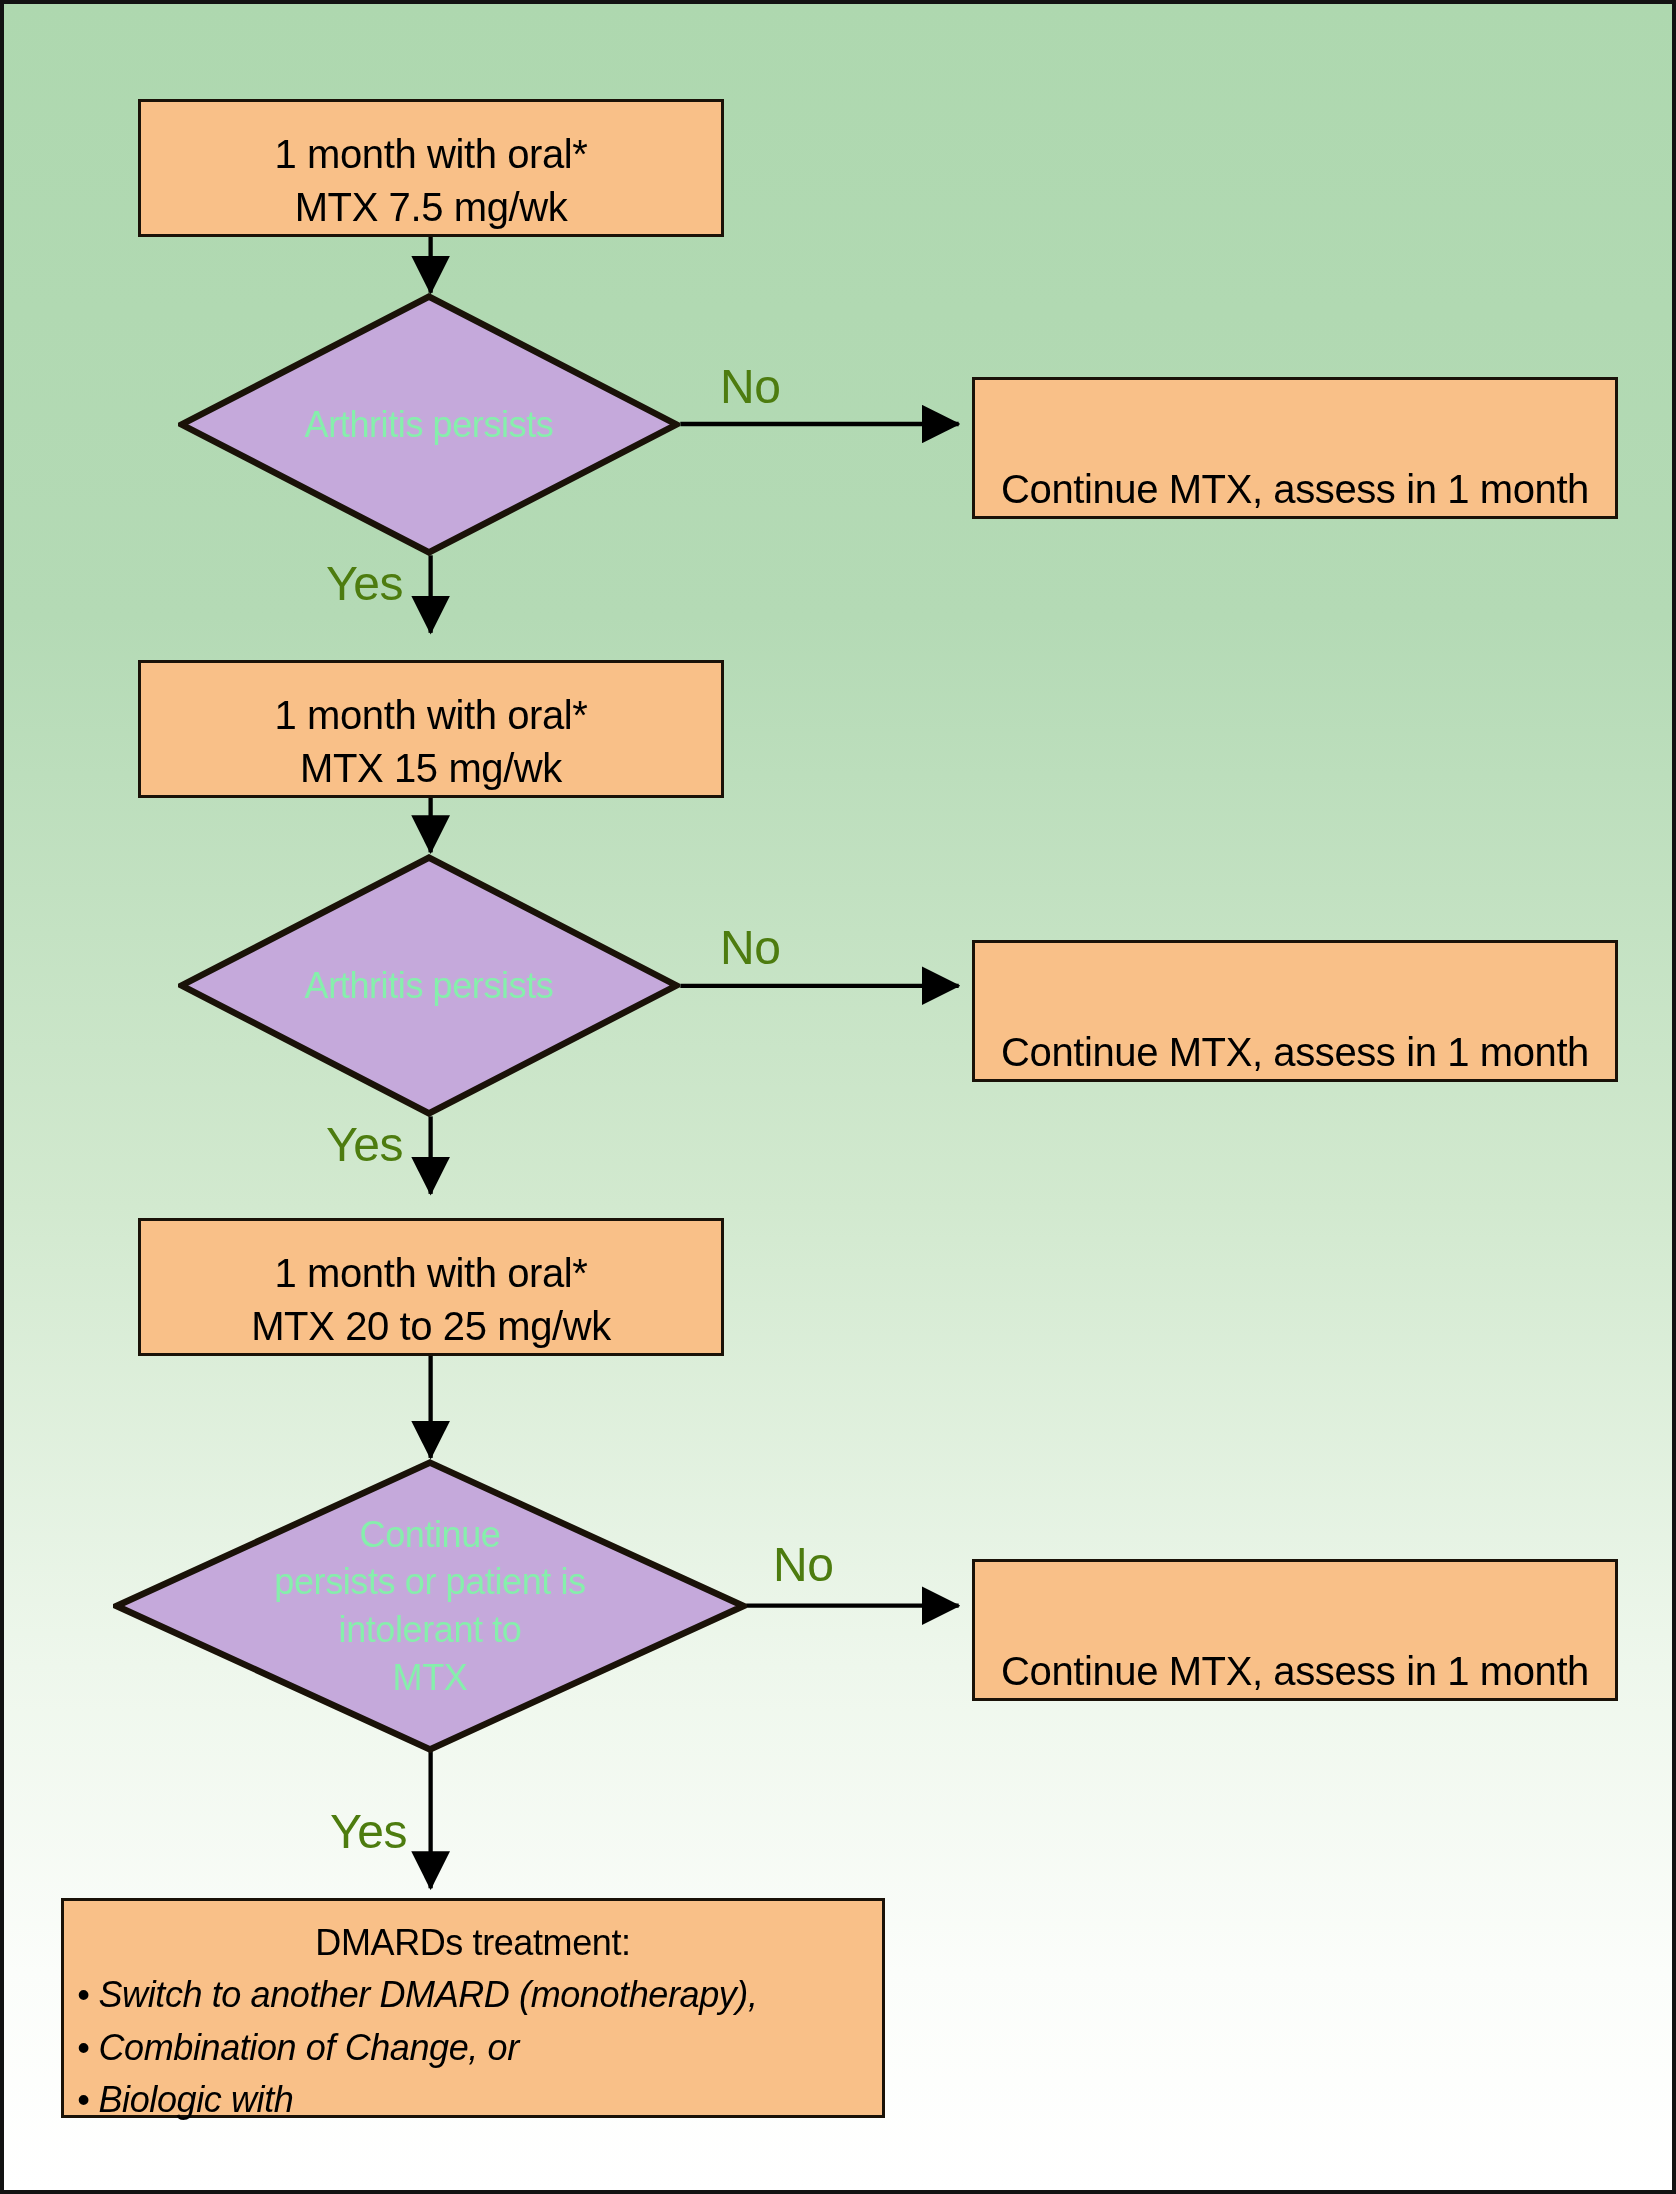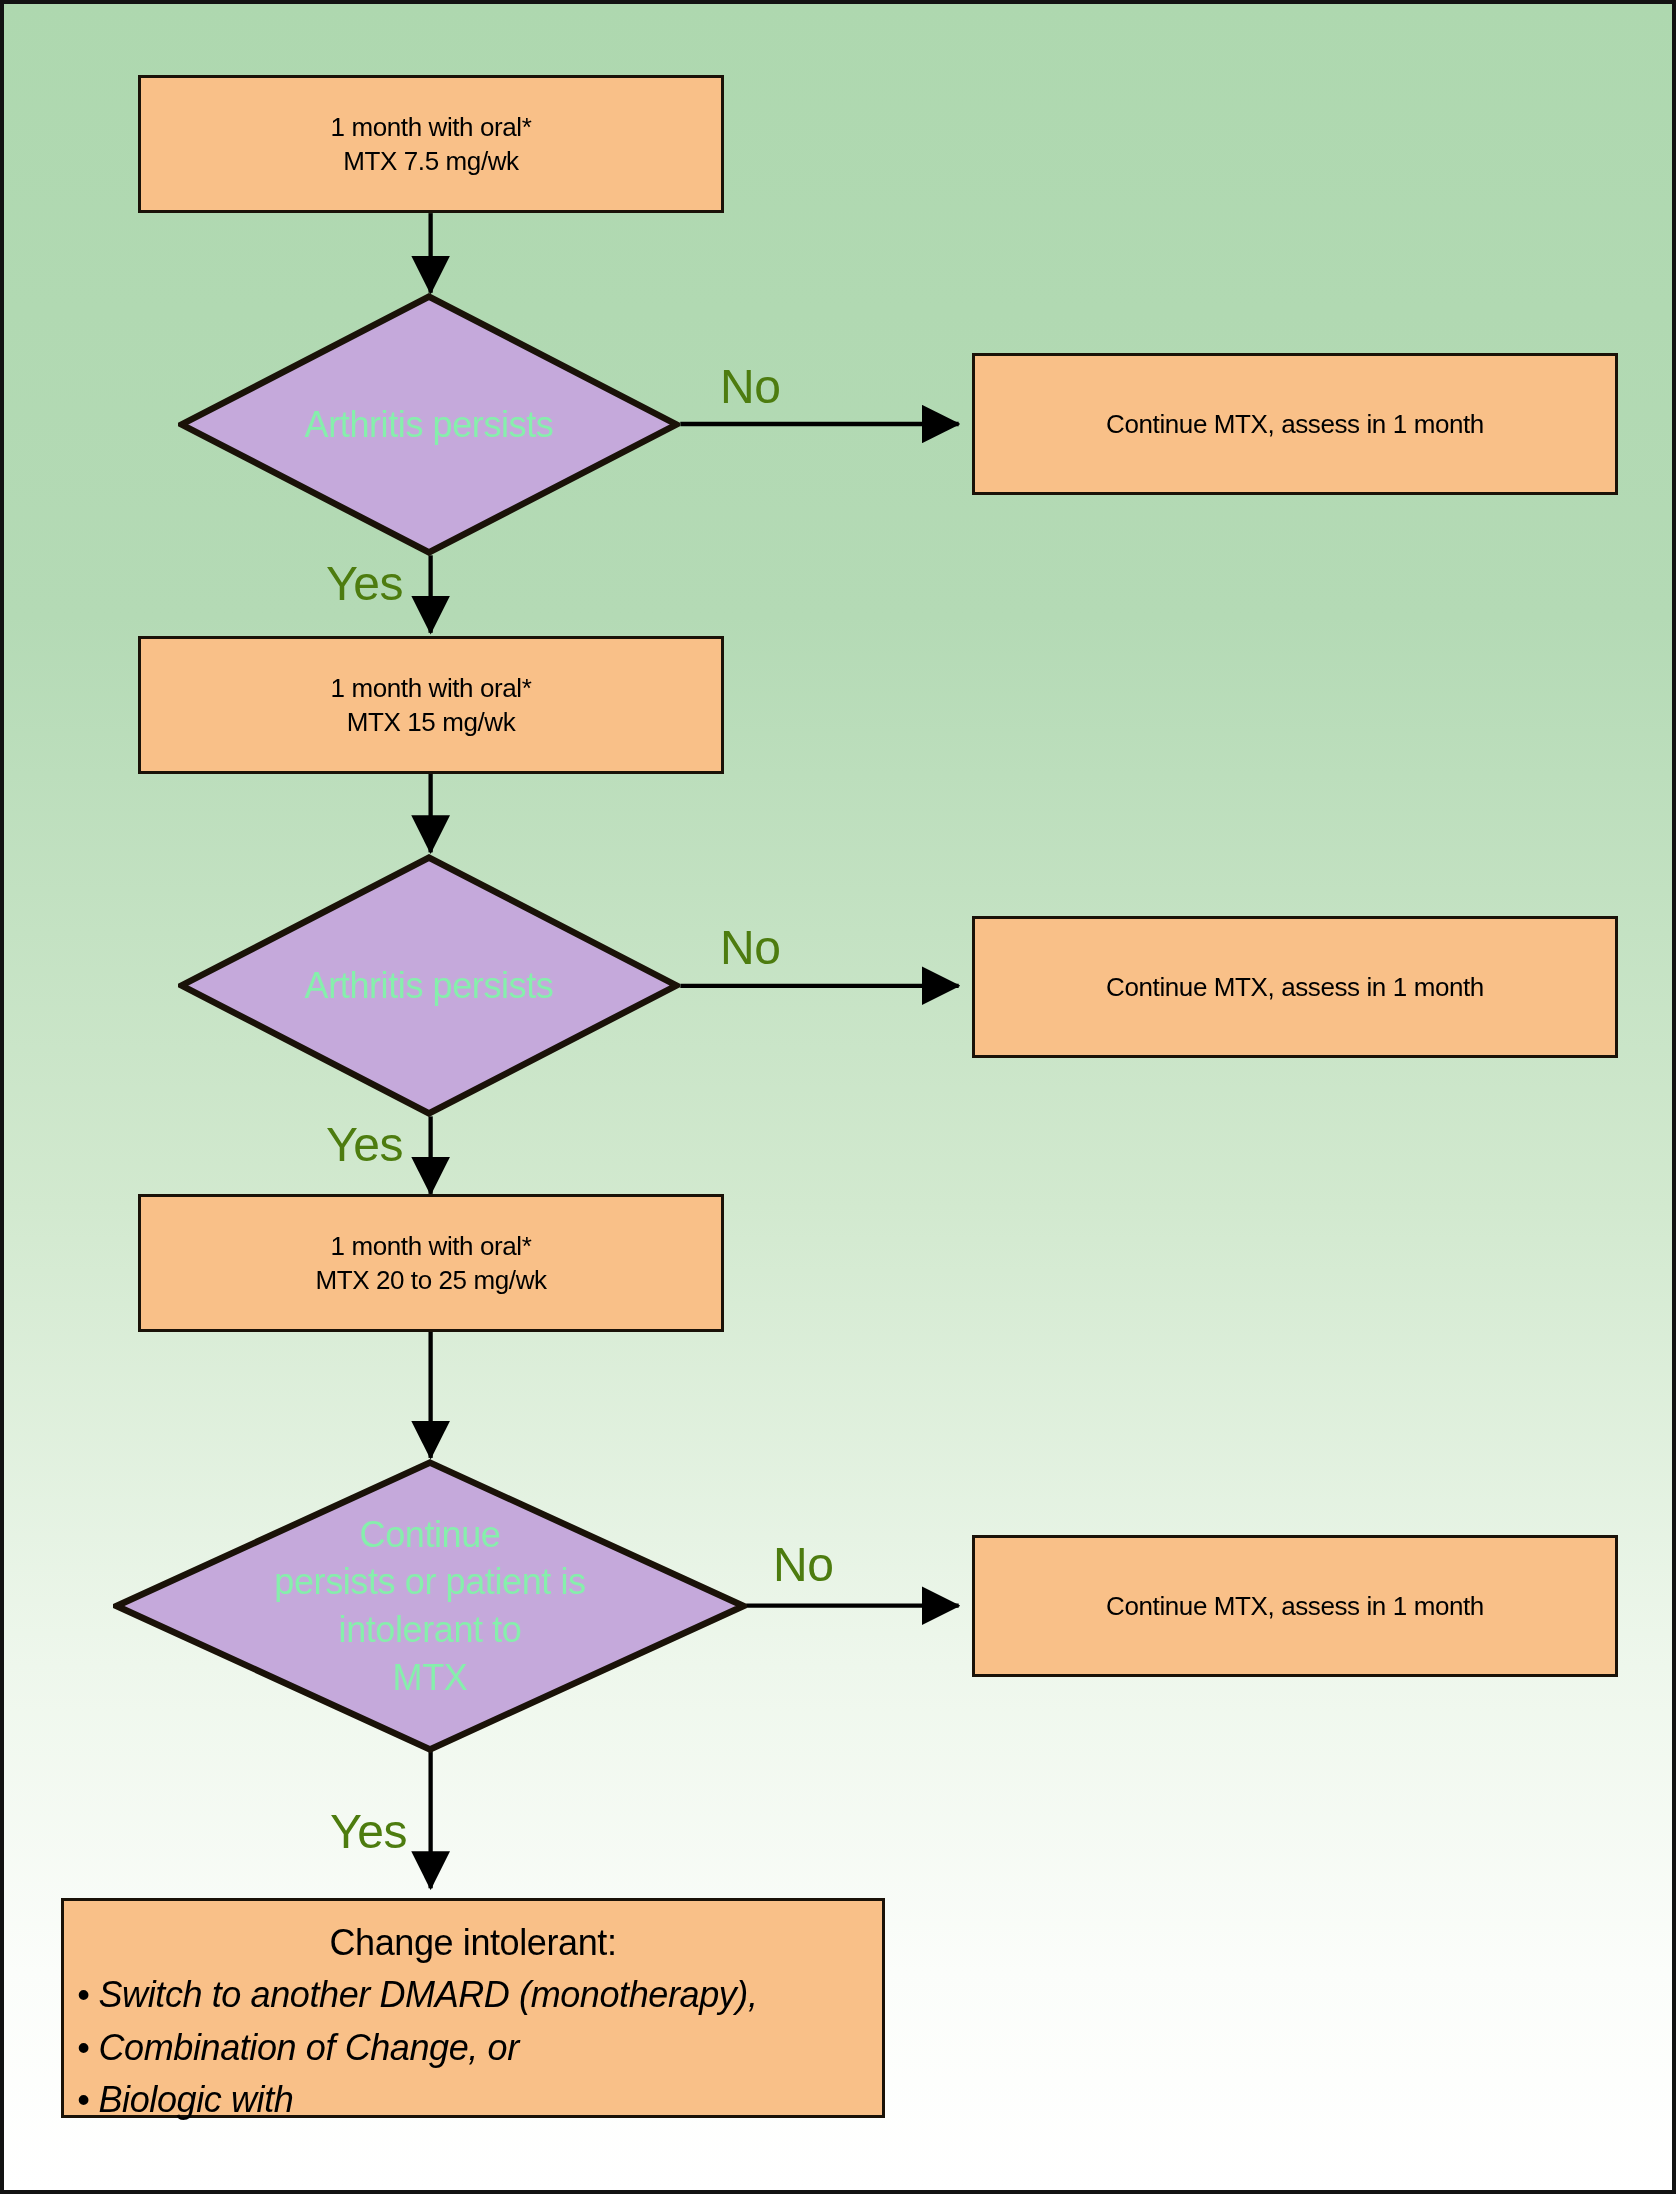--- a/index.html
+++ b/index.html
@@ -24,27 +24,28 @@
     background: linear-gradient(to bottom, #aed8af 0%, #b4dab5 28%, #d2e9cf 55%, #eef7ec 76%, #fbfdfa 90%, #ffffff 100%);
   }
   .shape {
     position: absolute;
     box-sizing: border-box;
   }
   .proc {
     background: #f9c088;
     border: 3.6px solid #1a1208;
     display: flex;
-    align-items: center;
+    align-items: flex-end;
     justify-content: center;
     text-align: center;
     color: #000000;
-    font-size: 26px;
+    font-size: 40px;
     line-height: 1.32;
     letter-spacing: -0.4px;
+    margin-top: 24px;
   }
   .proc .txt { white-space: pre-line; }
   .decision {
     display: flex;
     align-items: center;
     justify-content: center;
   }
   .decision svg {
     position: absolute;
     left: 0;
@@ -195,21 +196,21 @@
 
   <div class="edge-label" style="left:773px; top:1541px;">No</div>
 
   <div class="edge-label" style="left:330px; top:1808px;">Yes</div>
 
   <div class="shape proc" style="left:972px; top:1535px; width:646px; height:142px;">
     <span class="txt">Continue MTX, assess in 1 month</span>
   </div>
 
   <div class="shape bulletbox" style="left:61px; top:1898px; width:824px; height:220px;">
-    <div class="head">Change intolerant:</div>
+    <div class="head">DMARDs treatment:</div>
     <ul>
       <li><span class="dot">•</span><span>Switch to another DMARD (monotherapy),</span></li>
       <li><span class="dot">•</span><span>Combination of Change, or</span></li>
       <li><span class="dot">•</span><span>Biologic with</span></li>
     </ul>
   </div>
 </div>
 
 
 </body></html>

